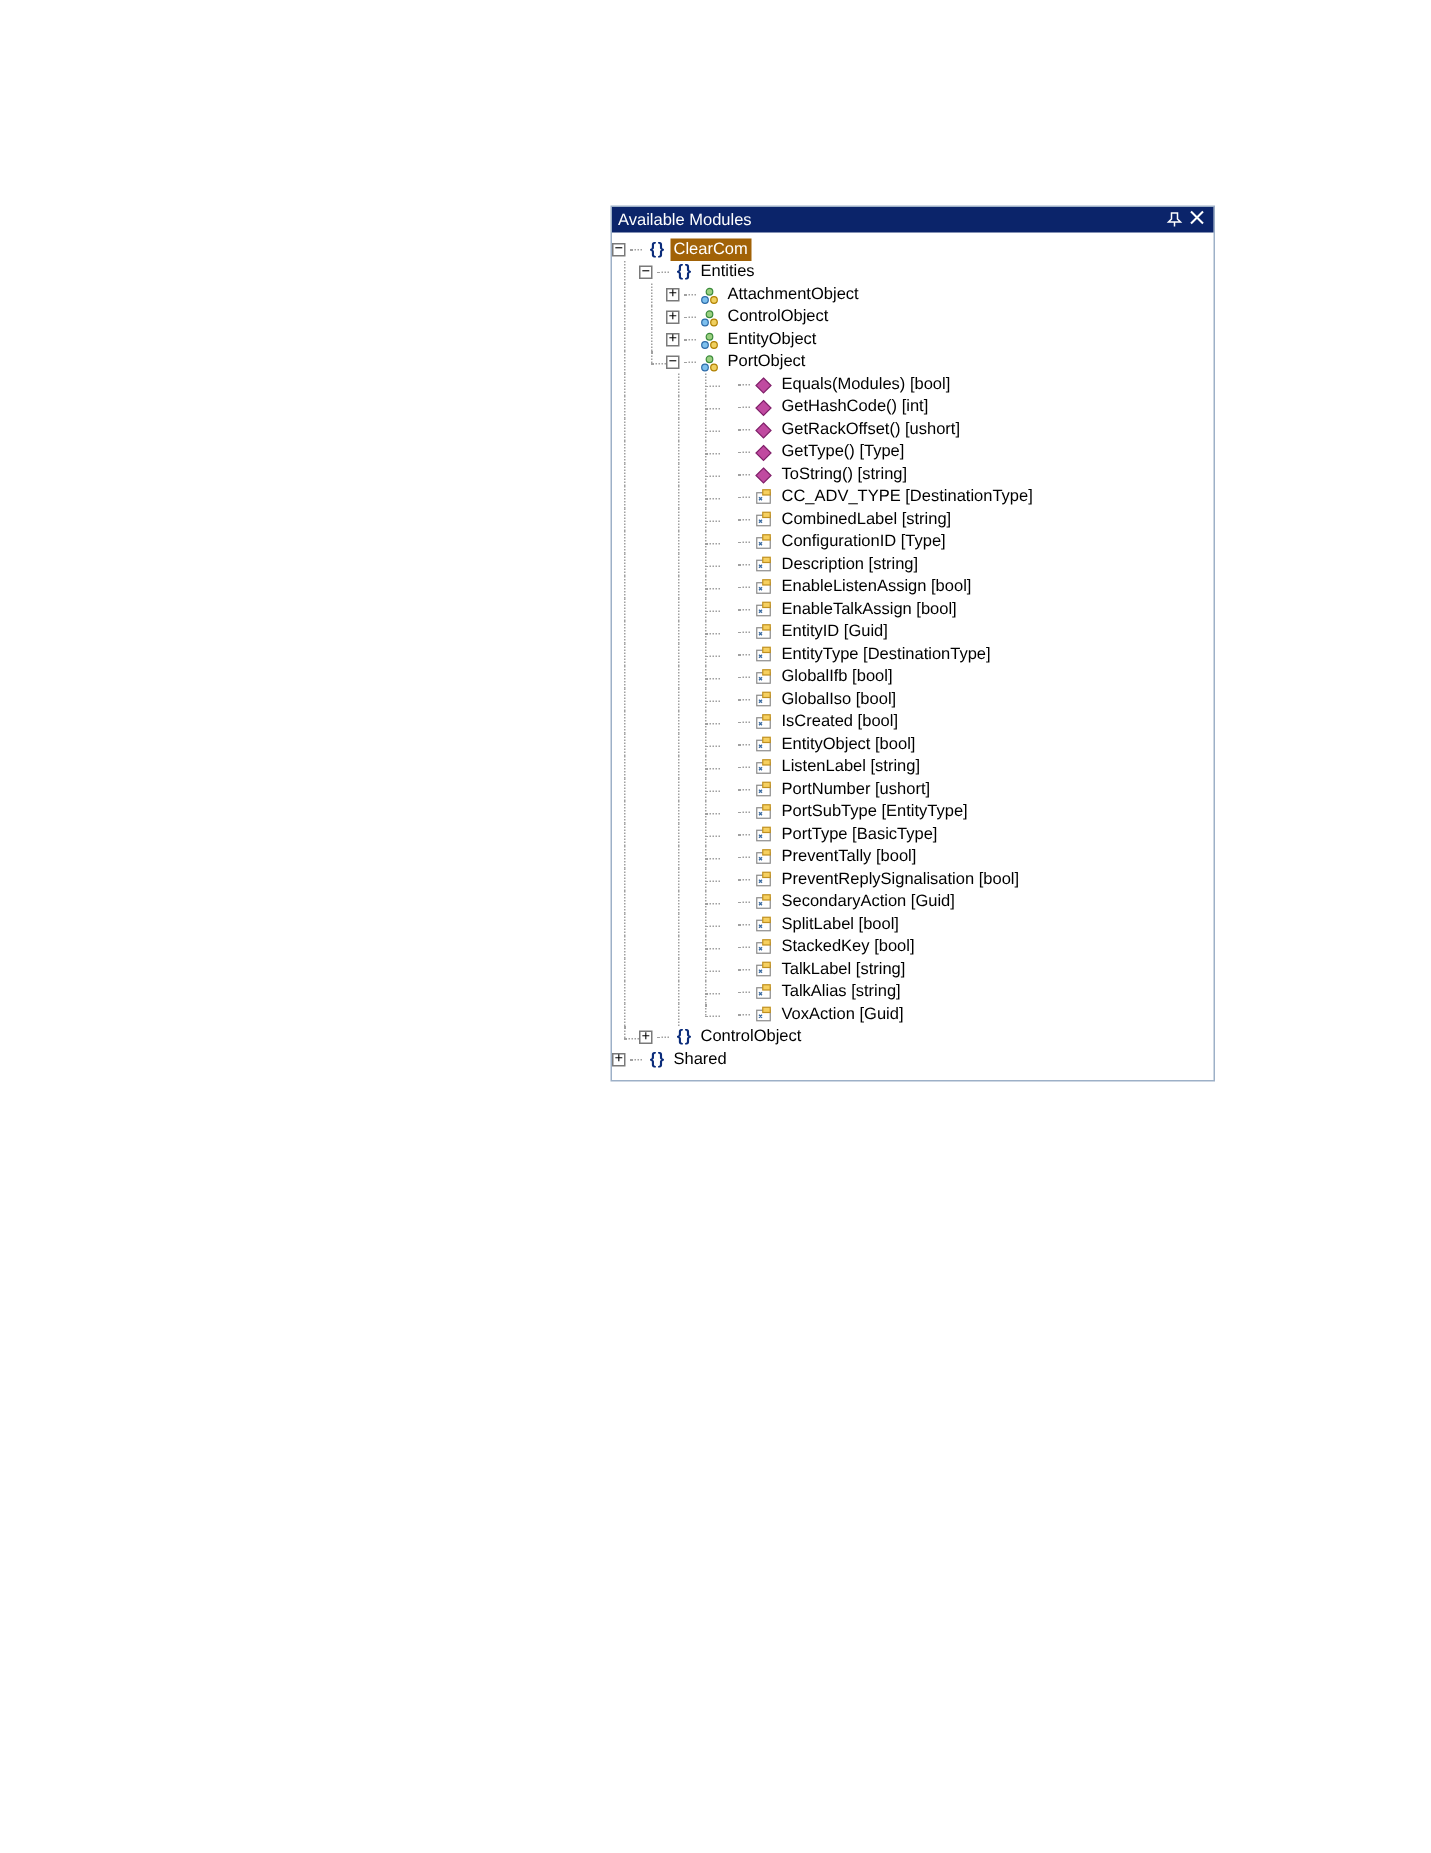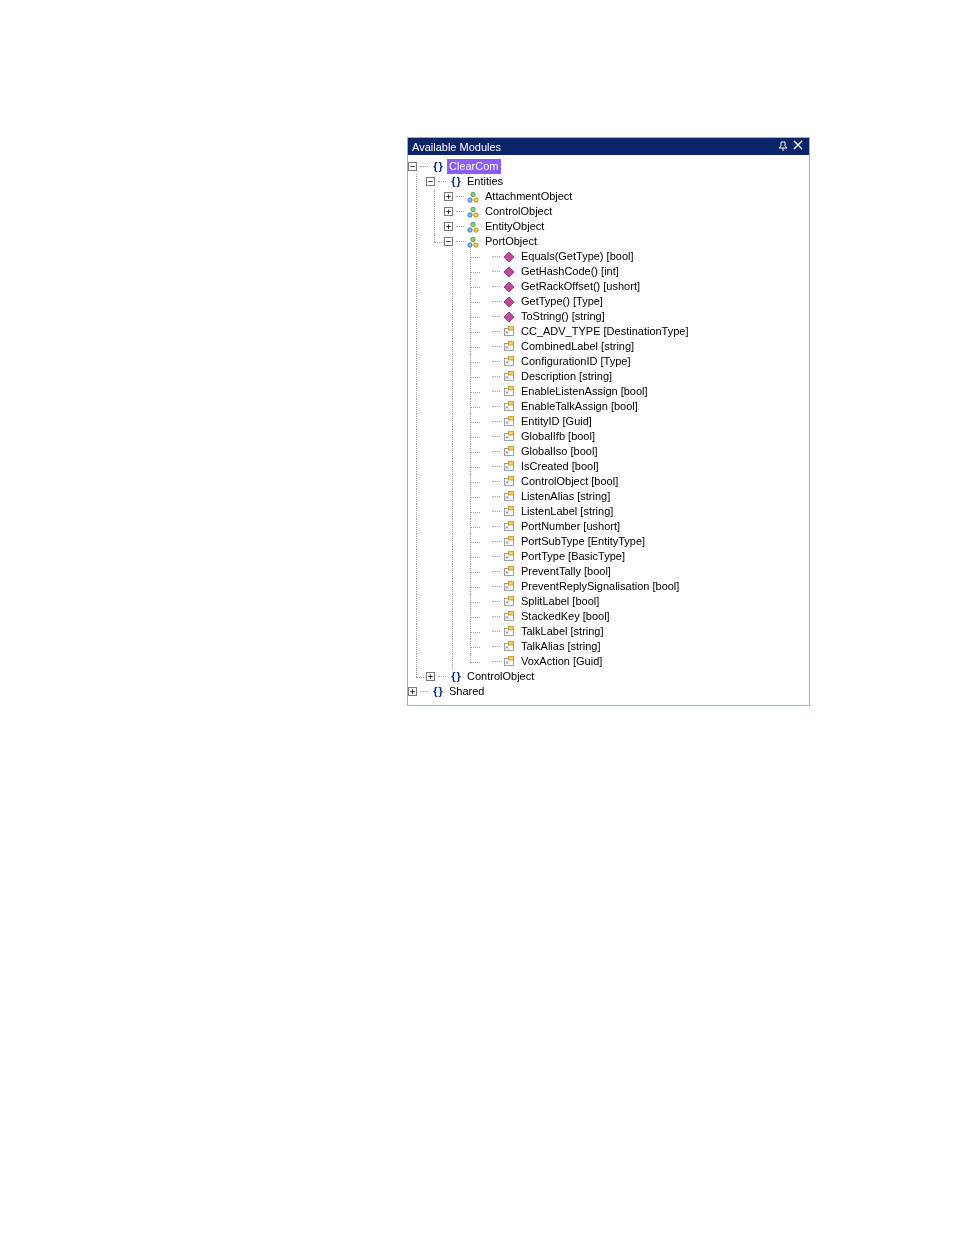--- a/index.html
+++ b/index.html
@@ -101,21 +101,21 @@
   .ns-icon {
     color: #0a2b7a;
     font-weight: bold;
     font-size: 11px;
     letter-spacing: -1px;
   }
   .label {
     padding: 0 2px;
   }
   .label.selected {
-    background: #8b5cf6;
+    background: #a16207;
     color: #ffffff;
   }
 
   
   .u {
     width: 18px;
     display: inline-block;
     height: 15px;
     position: relative;
   }
@@ -270,21 +270,21 @@
           <span class="u tee"></span>
           <span class="toggle empty"></span>
           <span class="hconnector"></span>
           <span class="node-icon">
             <span class="node-icon">
               <svg width="14" height="14" viewBox="0 0 14 14">
                 <polygon points="7,2 12,7 7,12 2,7" fill="#c04aa0" stroke="#80206a" stroke-width="0.8"></polygon>
               </svg>
             </span>
           </span>
-          <span class="label">Equals(GetType) [bool]</span>
+          <span class="label">Equals(Modules) [bool]</span>
         </div>
         <div class="row">
           <span class="u line"></span>
           <span class="u "></span>
           <span class="u line"></span>
           <span class="u tee"></span>
           <span class="toggle empty"></span>
           <span class="hconnector"></span>
           <span class="node-icon">
             <span class="node-icon">
@@ -478,20 +478,38 @@
           <span class="hconnector"></span>
           <span class="node-icon">
             <span class="node-icon">
               <svg width="14" height="14" viewBox="0 0 14 14">
                 <rect x="2.5" y="3.5" width="9" height="7" fill="#ffffff" stroke="#8a8a8a" stroke-width="0.8"></rect>
                 <rect x="6.5" y="1.5" width="5" height="3.5" fill="#f6d060" stroke="#c09020" stroke-width="0.8"></rect>
                 <path d="M4 6.5 L6 8.5 M6 6.5 L4 8.5" stroke="#3a6aa0" stroke-width="0.9"></path>
               </svg>
             </span>
           </span>
+          <span class="label">EntityType [DestinationType]</span>
+        </div>
+        <div class="row">
+          <span class="u line"></span>
+          <span class="u "></span>
+          <span class="u line"></span>
+          <span class="u tee"></span>
+          <span class="toggle empty"></span>
+          <span class="hconnector"></span>
+          <span class="node-icon">
+            <span class="node-icon">
+              <svg width="14" height="14" viewBox="0 0 14 14">
+                <rect x="2.5" y="3.5" width="9" height="7" fill="#ffffff" stroke="#8a8a8a" stroke-width="0.8"></rect>
+                <rect x="6.5" y="1.5" width="5" height="3.5" fill="#f6d060" stroke="#c09020" stroke-width="0.8"></rect>
+                <path d="M4 6.5 L6 8.5 M6 6.5 L4 8.5" stroke="#3a6aa0" stroke-width="0.9"></path>
+              </svg>
+            </span>
+          </span>
           <span class="label">GlobalIfb [bool]</span>
         </div>
         <div class="row">
           <span class="u line"></span>
           <span class="u "></span>
           <span class="u line"></span>
           <span class="u tee"></span>
           <span class="toggle empty"></span>
           <span class="hconnector"></span>
           <span class="node-icon">
@@ -532,39 +550,21 @@
           <span class="hconnector"></span>
           <span class="node-icon">
             <span class="node-icon">
               <svg width="14" height="14" viewBox="0 0 14 14">
                 <rect x="2.5" y="3.5" width="9" height="7" fill="#ffffff" stroke="#8a8a8a" stroke-width="0.8"></rect>
                 <rect x="6.5" y="1.5" width="5" height="3.5" fill="#f6d060" stroke="#c09020" stroke-width="0.8"></rect>
                 <path d="M4 6.5 L6 8.5 M6 6.5 L4 8.5" stroke="#3a6aa0" stroke-width="0.9"></path>
               </svg>
             </span>
           </span>
-          <span class="label">ControlObject [bool]</span>
-        </div>
-        <div class="row">
-          <span class="u line"></span>
-          <span class="u "></span>
-          <span class="u line"></span>
-          <span class="u tee"></span>
-          <span class="toggle empty"></span>
-          <span class="hconnector"></span>
-          <span class="node-icon">
-            <span class="node-icon">
-              <svg width="14" height="14" viewBox="0 0 14 14">
-                <rect x="2.5" y="3.5" width="9" height="7" fill="#ffffff" stroke="#8a8a8a" stroke-width="0.8"></rect>
-                <rect x="6.5" y="1.5" width="5" height="3.5" fill="#f6d060" stroke="#c09020" stroke-width="0.8"></rect>
-                <path d="M4 6.5 L6 8.5 M6 6.5 L4 8.5" stroke="#3a6aa0" stroke-width="0.9"></path>
-              </svg>
-            </span>
-          </span>
-          <span class="label">ListenAlias [string]</span>
+          <span class="label">EntityObject [bool]</span>
         </div>
         <div class="row">
           <span class="u line"></span>
           <span class="u "></span>
           <span class="u line"></span>
           <span class="u tee"></span>
           <span class="toggle empty"></span>
           <span class="hconnector"></span>
           <span class="node-icon">
             <span class="node-icon">
@@ -659,20 +659,38 @@
           <span class="node-icon">
             <span class="node-icon">
               <svg width="14" height="14" viewBox="0 0 14 14">
                 <rect x="2.5" y="3.5" width="9" height="7" fill="#ffffff" stroke="#8a8a8a" stroke-width="0.8"></rect>
                 <rect x="6.5" y="1.5" width="5" height="3.5" fill="#f6d060" stroke="#c09020" stroke-width="0.8"></rect>
                 <path d="M4 6.5 L6 8.5 M6 6.5 L4 8.5" stroke="#3a6aa0" stroke-width="0.9"></path>
               </svg>
             </span>
           </span>
           <span class="label">PreventReplySignalisation [bool]</span>
+        </div>
+        <div class="row">
+          <span class="u line"></span>
+          <span class="u "></span>
+          <span class="u line"></span>
+          <span class="u tee"></span>
+          <span class="toggle empty"></span>
+          <span class="hconnector"></span>
+          <span class="node-icon">
+            <span class="node-icon">
+              <svg width="14" height="14" viewBox="0 0 14 14">
+                <rect x="2.5" y="3.5" width="9" height="7" fill="#ffffff" stroke="#8a8a8a" stroke-width="0.8"></rect>
+                <rect x="6.5" y="1.5" width="5" height="3.5" fill="#f6d060" stroke="#c09020" stroke-width="0.8"></rect>
+                <path d="M4 6.5 L6 8.5 M6 6.5 L4 8.5" stroke="#3a6aa0" stroke-width="0.9"></path>
+              </svg>
+            </span>
+          </span>
+          <span class="label">SecondaryAction [Guid]</span>
         </div>
         <div class="row">
           <span class="u line"></span>
           <span class="u "></span>
           <span class="u line"></span>
           <span class="u tee"></span>
           <span class="toggle empty"></span>
           <span class="hconnector"></span>
           <span class="node-icon">
             <span class="node-icon">

